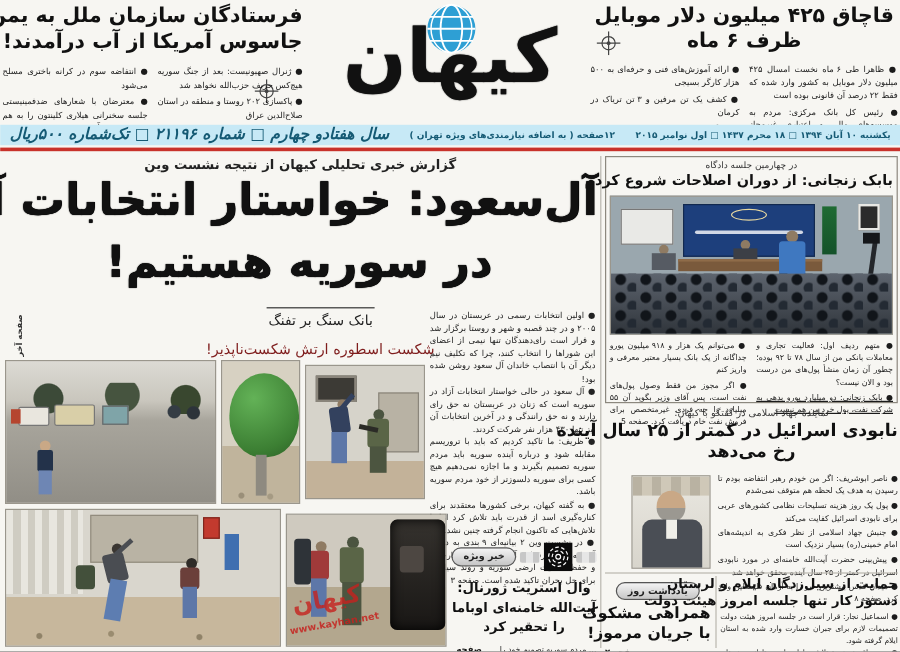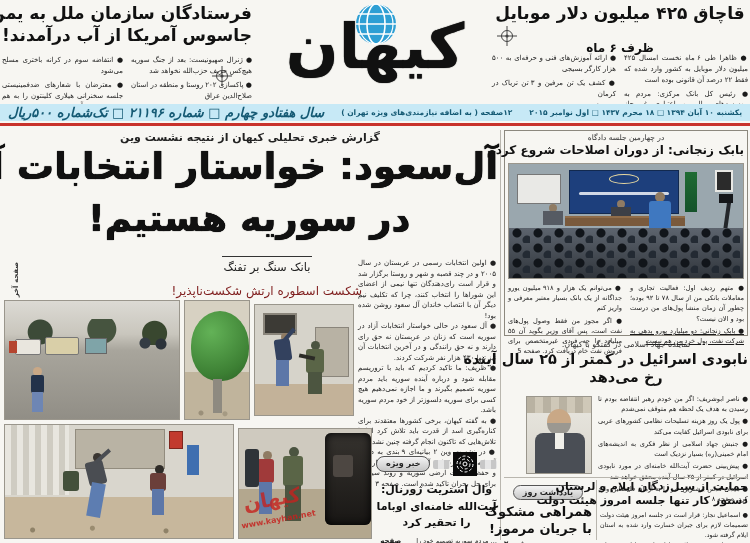--- a/index.html
+++ b/index.html
@@ -28,21 +28,21 @@
   .bighl{font-weight:bold;letter-spacing:-1px;text-shadow:0 0 1px #000,0.4px 0 0 #000;}
   .vert{writing-mode:vertical-rl;transform:rotate(180deg);}
 </style>
 </head>
 <body>
 
 <div id="page">
 
   <div class="abs" style="right:2px;top:3px;width:256px;">
     <div class="c b nw" style="font-size:17px;">قاچاق ۴۲۵ میلیون دلار موبایل</div>
-    <div class="c b nw" style="font-size:12px;margin-top:18px;">ظرف ۶ ماه</div>
+    <div class="c b nw" style="font-size:17px;margin-top:1px;">ظرف ۶ ماه</div>
     <div class="abs" style="right:0;top:50px;width:256px;column-count:2;column-gap:8px;direction:rtl;">
       <div class="brief">● ظاهرا طی ۶ ماه نخست امسال ۴۲۵ میلیون دلار موبایل به کشور وارد شده که فقط ۲۲ درصد آن قانونی بوده است</div>
       <div class="brief">● رئیس کل بانک مرکزی: مردم به موسسه‌های مالی و اعتباری غیرمجاز اعتماد نکنند</div>
       <div class="brief">● ارائه آموزش‌های فنی و حرفه‌ای به ۵۰۰ هزار کارگر بسیجی</div>
       <div class="brief">● کشف یک تن مرفین و ۳ تن تریاک در کرمان</div>
       <div class="brief b">صفحات ۱۱و۴</div>
     </div>
   </div>
 
   <div class="abs" style="left:250px;top:2px;width:250px;height:100px;">

